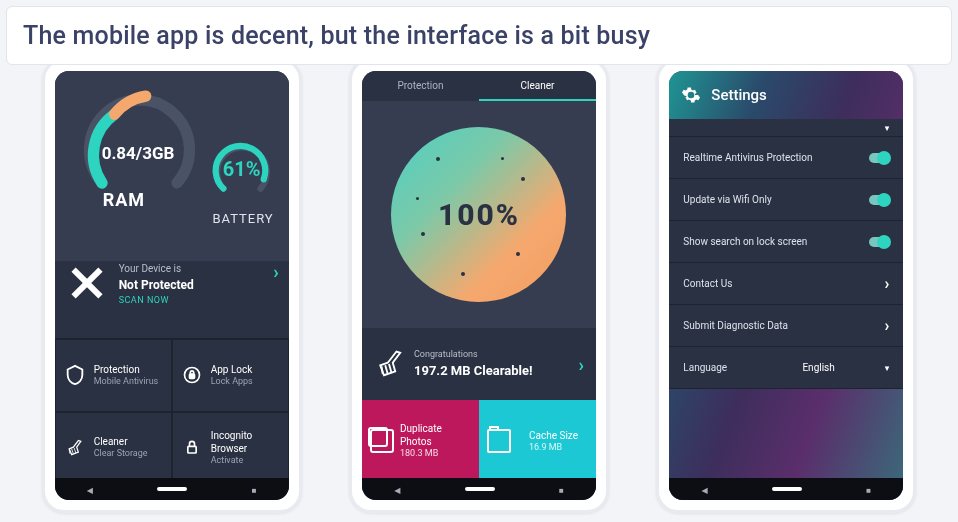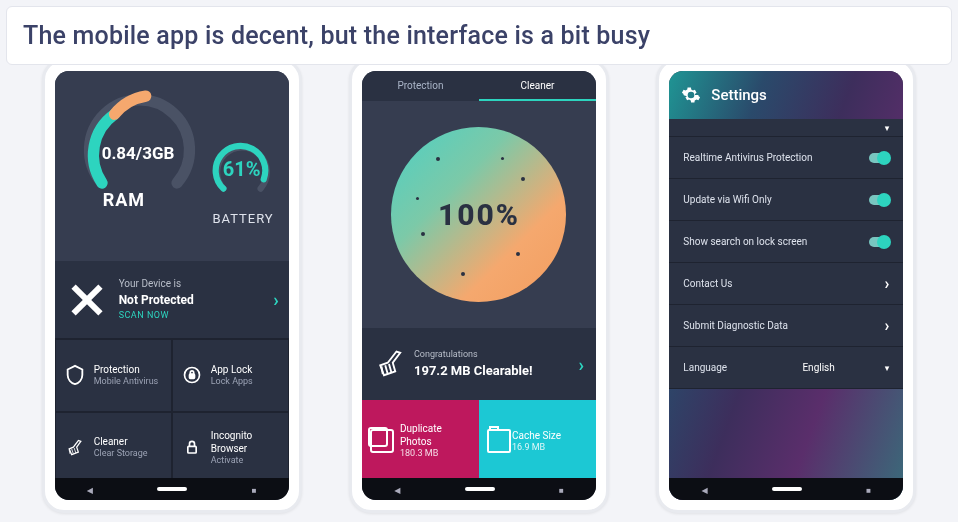--- a/index.html
+++ b/index.html
@@ -17,21 +17,21 @@
 
 .p1-top{height:190px;background:#363d50;position:relative}
 .gauge1{position:absolute;top:12px;left:22px;width:125px;height:125px}
 .gauge1 svg{width:100%;height:100%}
 .gauge1-text{position:absolute;top:60px;left:25px;right:0;color:#fff;font-weight:700;font-size:17px}
 .gauge1-label{position:absolute;top:118px;left:48px;color:#fff;font-weight:700;font-size:18px;letter-spacing:1px}
 .gauge2{position:absolute;top:68px;right:16px;width:62px;height:62px}
 .gauge2 svg{width:100%;height:100%}
 .gauge2-text{position:absolute;top:18px;left:0;right:0;text-align:center;color:#2dd4bf;font-weight:700;font-size:20px}
 .gauge2-label{position:absolute;top:140px;right:15px;color:#dfe3ec;font-size:13px;letter-spacing:1px}
-.p1-warn{height:78px;background:#2a3142;display:flex;align-items:center;padding:0 10px;border-bottom:1px solid #1e2330}
+.p1-warn{height:78px;background:#2a3142;display:flex;align-items:flex-start;padding:0 10px;border-bottom:1px solid #1e2330}
 .x-icon{width:44px;height:44px;position:relative;margin-right:10px;flex-shrink:0}
 .x-icon::before,.x-icon::after{content:"";position:absolute;top:50%;left:50%;width:38px;height:6px;background:#fff;transform-origin:center}
 .x-icon::before{transform:translate(-50%,-50%) rotate(45deg)}
 .x-icon::after{transform:translate(-50%,-50%) rotate(-45deg)}
 .warn-txt{flex:1;color:#fff;font-size:10px;line-height:1.5}
 .warn-txt .l1{color:#b8bec9}
 .warn-txt .l2{font-weight:700;font-size:12px}
 .warn-txt .l3{color:#2dd4bf;font-size:9px;letter-spacing:0.5px}
 .chev{color:#2dd4bf;font-size:18px;font-weight:bold}
 .p1-grid{display:grid;grid-template-columns:1fr 1fr;grid-template-rows:1fr 1fr;height:145px}
@@ -49,21 +49,21 @@
 .p2-circle-text{font-size:30px;font-weight:800;color:#2a3142;letter-spacing:2px}
 .dot{position:absolute;width:4px;height:4px;background:#2a3142;border-radius:50%}
 .p2-clear{height:72px;background:#2a3142;display:flex;align-items:center;padding:0 12px;gap:10px}
 .broom{width:30px;height:30px;flex-shrink:0}
 .p2-clear-txt{flex:1;color:#fff;font-size:10px;line-height:1.5}
 .p2-clear-txt .l1{color:#b8bec9;font-size:9px}
 .p2-clear-txt .l2{font-weight:700;font-size:13px}
 .p2-clear-txt .l3{color:#2dd4bf;font-size:9px}
 .p2-bottom{display:flex;height:82px}
 .p2-b1{flex:1;background:#be185d;display:flex;align-items:center;padding:8px;gap:6px}
-.p2-b2{flex:1;background:#1cc8d4;display:flex;align-items:center;padding:8px;gap:1px}
+.p2-b2{flex:1;background:#1cc8d4;display:flex;align-items:center;padding:8px;gap:18px}
 .p2-bic{width:24px;height:24px;border:2px solid #fff;border-radius:3px;position:relative;flex-shrink:0}
 .p2-btx{color:#fff;font-size:10px;line-height:1.3}
 .p2-btx .sub{font-size:9px;opacity:0.85}
 
 
 .p3-bg{position:absolute;inset:0;background:linear-gradient(110deg,#1f9594 0%,#2a4a6b 25%,#3d2e5c 48%,#5a2e6b 70%,#3a6b7a 100%)}
 .p3-header{position:relative;height:48px;display:flex;align-items:center;padding:0 12px;gap:10px;color:#fff;font-size:15px;font-weight:500}
 .gear{width:20px;height:20px}
 .p3-list{position:relative;background:#2a3142;margin-top:0}
 .p3-row{height:42px;display:flex;align-items:center;justify-content:space-between;padding:0 14px;border-bottom:1px solid #1e2330;color:#dde2ec;font-size:10px}

